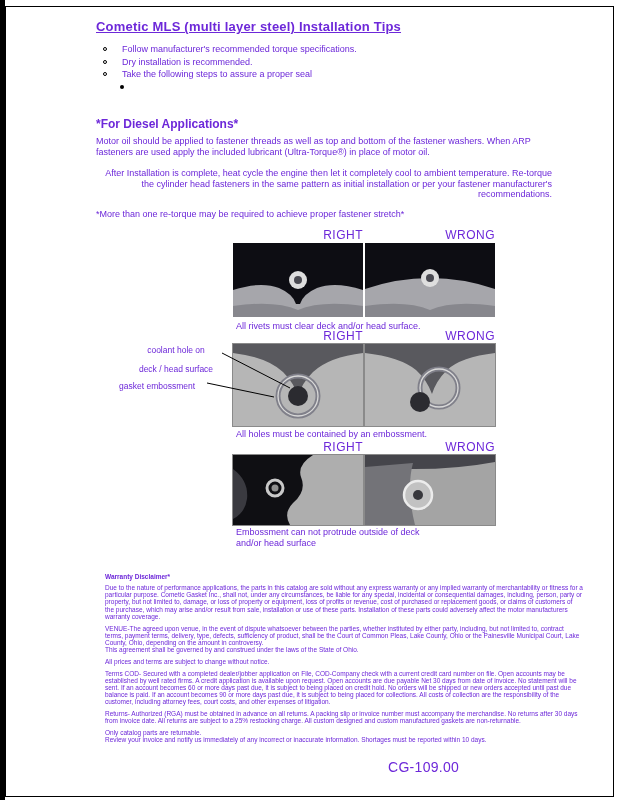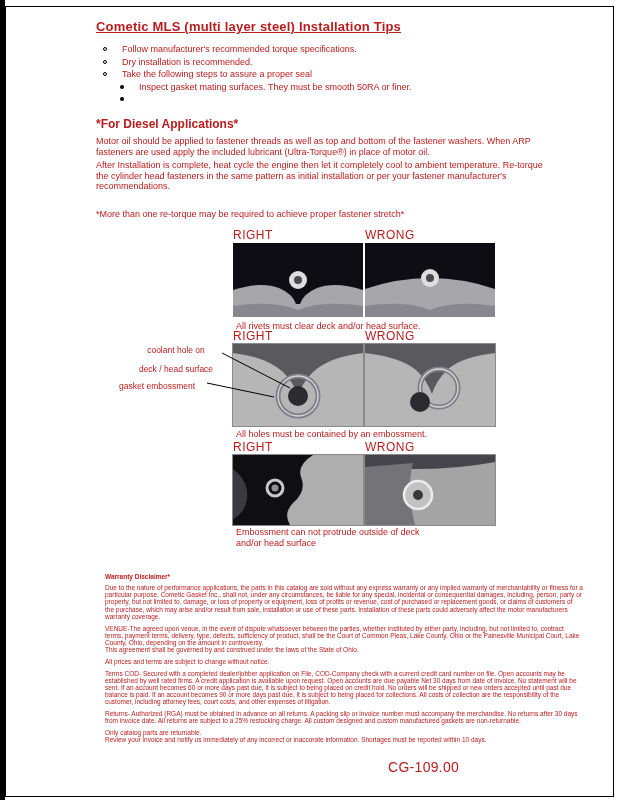--- a/index.html
+++ b/index.html
@@ -1,39 +1,39 @@
 <!DOCTYPE html>
 <html><head>
 <meta charset="utf-8">
 <style>
   * { margin:0; padding:0; box-sizing:border-box; }
   html,body { background:#ffffff; }
   .page {
     position:relative; width:618px; height:800px; background:#ffffff;
-    font-family:"Liberation Sans", sans-serif; color:#b91c1c; overflow:hidden;
+    font-family:"Liberation Sans", sans-serif; color:#6d28d9; overflow:hidden;
   }
   .edge-bar { position:absolute; left:0; top:0; width:5px; height:800px; background:#000; }
   .frame { position:absolute; left:5px; top:6px; width:609px; height:791px; border:1.5px solid #000; }
 
   .title { position:absolute; left:96px; top:19px; font-size:13px; font-weight:bold;
            text-decoration:underline; letter-spacing:0.2px; }
 
   .tips { position:absolute; left:103px; top:43px; width:462px; font-size:9px; }
   .bullet { display:flex; gap:15px; margin-bottom:0.5px; line-height:12px; }
   .bullet.sub { margin-left:17px; }
   .mk-o { width:4px; height:4px; border:1px solid #000; border-radius:50%; margin-top:4px; flex:none; }
   .mk-f { width:4px; height:4px; background:#000; border-radius:50%; margin-top:4px; flex:none; }
 
   .diesel-heading { position:absolute; left:96px; top:117px; font-size:12px; font-weight:bold; }
   .para { position:absolute; left:96px; width:456px; font-size:9px; line-height:10.5px; }
   .p1 { top:136px; }
-  .p2 { top:160px; }
+  .p2 { top:168px;text-align:right; }
   .note { position:absolute; left:96px; top:209px; font-size:9px; }
 
-  .dg-label { position:absolute; width:130px; text-align:left; font-size:12px; letter-spacing:0.5px; }
+  .dg-label { position:absolute; width:130px; text-align:right; font-size:12px; letter-spacing:0.5px; }
   .dg-img { position:absolute; width:130px; line-height:0; }
   .dg-img.bordered svg { outline:1px solid #8a8a8a; }
   .caption { position:absolute; left:236px; font-size:9px; line-height:11px; white-space:pre-line; }
 
   .side-label { position:absolute; font-size:8.5px; line-height:19px; white-space:pre-line; }
   .lbl-coolant { left:133px; top:341px; width:86px; text-align:center; }
   .lbl-emboss  { left:119px; top:377px; }
 
   .legal { position:absolute; left:105px; top:573px; width:478px; }
   .legal .lh { font-size:6.5px; font-weight:bold; margin:0 0 4px 0; }
@@ -57,24 +57,20 @@
       <span class="mk-o"></span>
       <span>Follow manufacturer's recommended torque specifications.</span>
     </div>
     <div class="bullet">
       <span class="mk-o"></span>
       <span>Dry installation is recommended.</span>
     </div>
     <div class="bullet">
       <span class="mk-o"></span>
       <span>Take the following steps to assure a proper seal</span>
-    </div>
-    <div class="bullet sub">
-      <span class="mk-f"></span>
-      <span>Inspect gasket mating surfaces.  They must be smooth 50RA or finer.</span>
     </div>
     <div class="bullet sub">
       <span class="mk-f"></span>
     </div>
   </div>
 
   <div class="diesel-heading">*For Diesel Applications*</div>
   <p class="para p1">Motor oil should be applied to fastener threads as well as top and bottom of the fastener washers. When ARP fasteners are used apply the included lubricant (Ultra-Torque®) in place of motor oil.</p>
   <p class="para p2">After Installation is complete, heat cycle the engine then let it completely cool to ambient temperature. Re-torque the cylinder head fasteners in the same pattern as initial installation or per your fastener manufacturer's recommendations.</p>
   <div class="note">*More than one re-torque may be required to achieve proper fastener stretch*</div>

